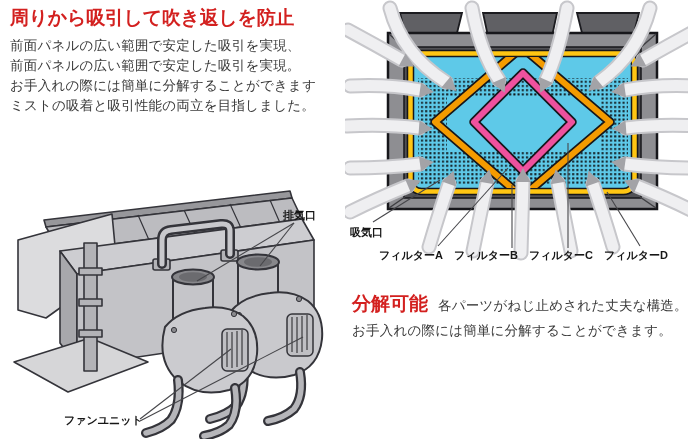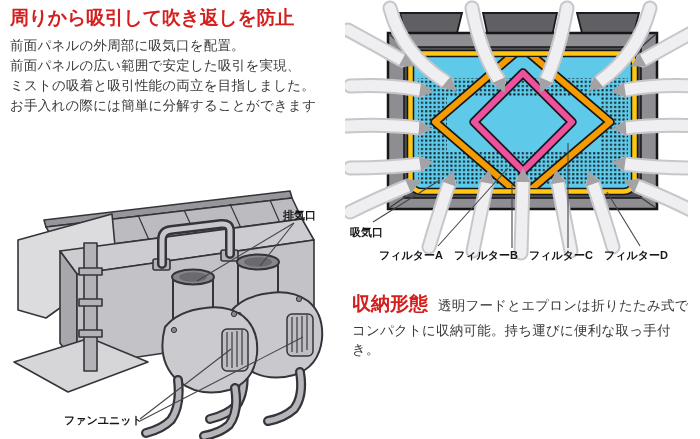--- a/index.html
+++ b/index.html
@@ -26,24 +26,24 @@
   .dlabel{font-size:11px;font-weight:700;fill:#161616;}
   .mline{stroke:#34343a;stroke-linejoin:round;}
 </style>
 </head>
 <body>
 
 <div id="canvas">
 
   <section class="txt-top">
     <div class="h-red">周りから吸引して吹き返しを防止</div>
-    <div class="tline">前面パネルの外周部に吸気口を配置。</div>
     <div class="tline">前面パネルの広い範囲で安定した吸引を実現、</div>
+    <div class="tline">前面パネルの広い範囲で安定した吸引を実現。</div>
+    <div class="tline">お手入れの際には簡単に分解することができます</div>
     <div class="tline">ミストの吸着と吸引性能の両立を目指しました。</div>
-    <div class="tline">お手入れの際には簡単に分解することができます</div>
   </section>
 
   <svg class="panel-svg" viewBox="345 0 355 275" xmlns="http://www.w3.org/2000/svg">
     <defs>
       <pattern id="dotpat" width="4.2" height="4.2" patternUnits="userSpaceOnUse">
         <rect x="1" y="1" width="2" height="2" fill="#10181c"></rect>
       </pattern>
       <clipPath id="surf">
           <rect x="414" y="57" width="217" height="131" rx="8"></rect>
         </clipPath>
@@ -184,18 +184,18 @@
       <path class="leader" d="M294,223 L260,266"></path>
       <path class="leader" d="M140,419 L231,349"></path>
       <path class="leader" d="M140,421 L303,337"></path>
     </g>
     <text class="dlabel" x="283" y="219">排気口</text>
     <text class="dlabel" x="64" y="424">ファンユニット</text>
   </svg>
 
   <section class="txt-bottom">
     <div class="feat">
-      <span class="feat-title">収納形態</span><span class="feat-inline">透明フードとエプロンは折りたたみ式で</span>
-      <div class="feat-line2">コンパクトに収納可能。持ち運びに便利な取っ手付き。</div>
+      <span class="feat-title">分解可能</span><span class="feat-inline">各パーツがねじ止めされた丈夫な構造。</span>
+      <div class="feat-line2">お手入れの際には簡単に分解することができます。</div>
     </div>
   </section>
 
 </div>
 
 </body></html>

